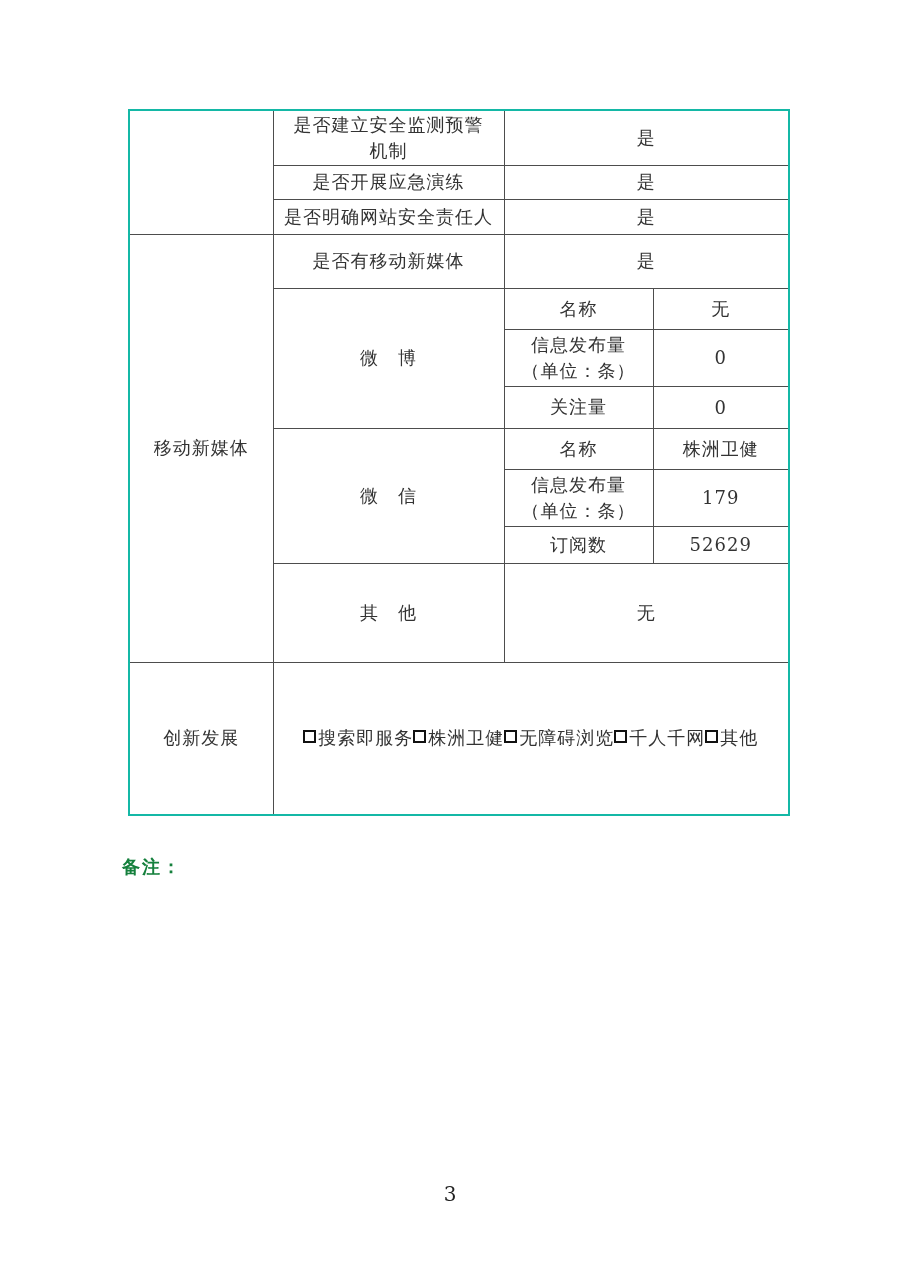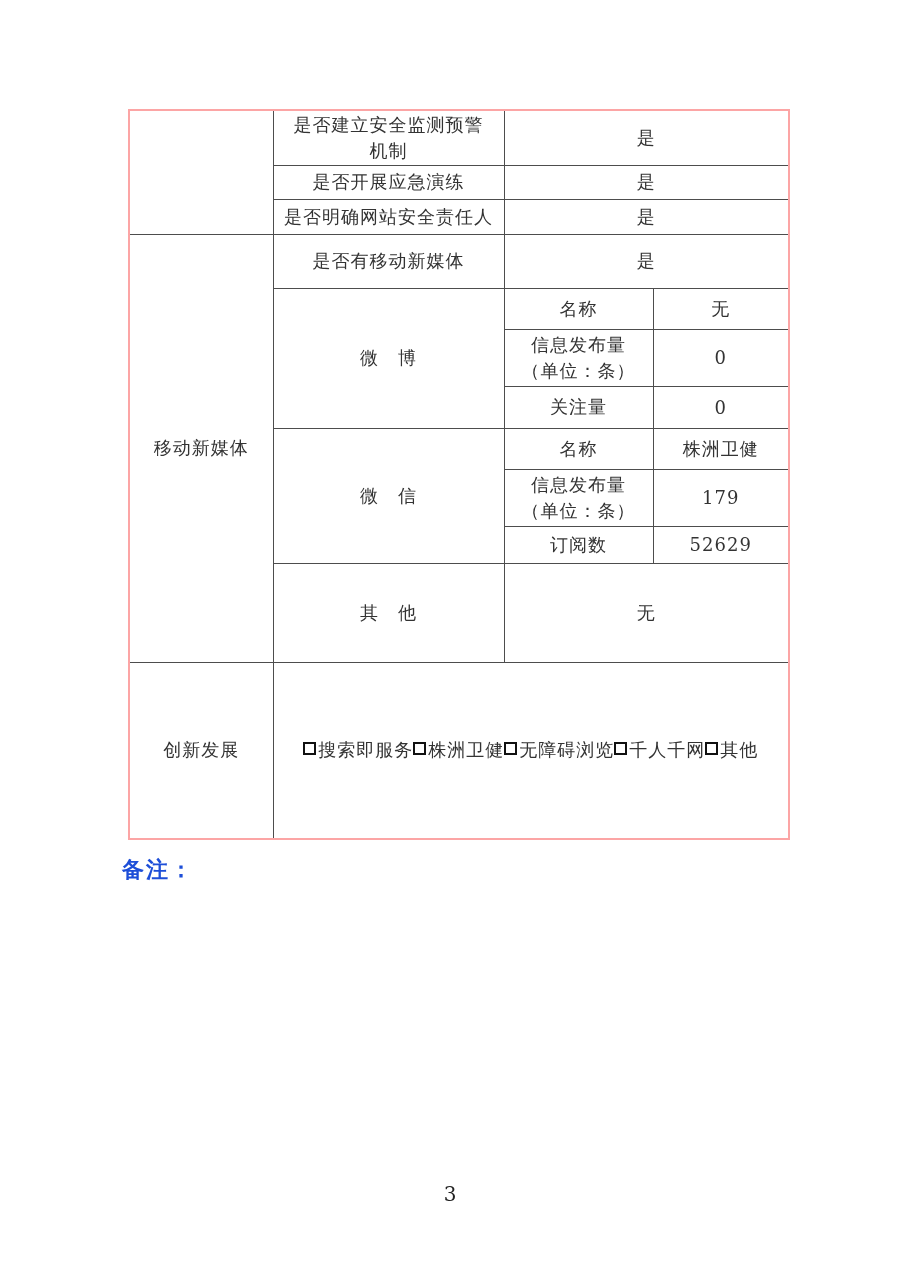--- a/index.html
+++ b/index.html
@@ -10,52 +10,52 @@
     background:#ffffff;
     font-family:"DejaVu Serif","Liberation Serif",serif;
     color:#333333;
     overflow:hidden;
   }
   table.report {
     position:absolute; left:128px; top:109px;
     width:660px;
     border-collapse:collapse;
     table-layout:fixed;
-    border:2px solid #fca5a5;
+    border:2px solid #14b8a6;
   }
   table.report td {
     border:1px solid #4d4d4d;
     text-align:center;
     vertical-align:middle;
     font-size:18px;
     letter-spacing:1px;
     color:#333333;
     padding:0;
   }
   td.c1 { letter-spacing:4px;font-family:Liberation Serif, serif; }
   td.pre { white-space:pre-line; line-height:26px; }
   td.val { letter-spacing:0.5px; }
   tr.h55 { height:55px; } tr.h34 { height:34px;margin-left:44px; } tr.h35 { height:35px; }
   tr.h54 { height:54px; } tr.h41 { height:41px; } tr.h57 { height:57px; }
   tr.h42 { height:42px; } tr.h37 { height:37px; } tr.h99 { height:99px;padding-left:40px; }
-  tr.h153 { height:177px; }
+  tr.h153 { height:153px; }
   td.innovation-cell { padding-bottom:28px; letter-spacing:2px; }
   .cbitem { white-space:nowrap;text-align:center; }
   .cb {
     display:inline-block;
     width:13px; height:13px;
     border:2px solid #111111;
     vertical-align:1px;
     margin-right:2px;
     background:#ffffff;
   }
   .notes {
     position:absolute; left:122px; top:855px;
-    font-size:22px; font-weight:bold;
-    letter-spacing:2px; color:#1d4ed8;
+    font-size:18px; font-weight:bold;
+    letter-spacing:2px; color:#15803d;
   }
   .page-number {
     position:absolute; left:0; top:1182px;
     width:100%; text-align:center;
     font-size:20px; color:#222222;
   }
 </style>
 </head>
 <body>
 

